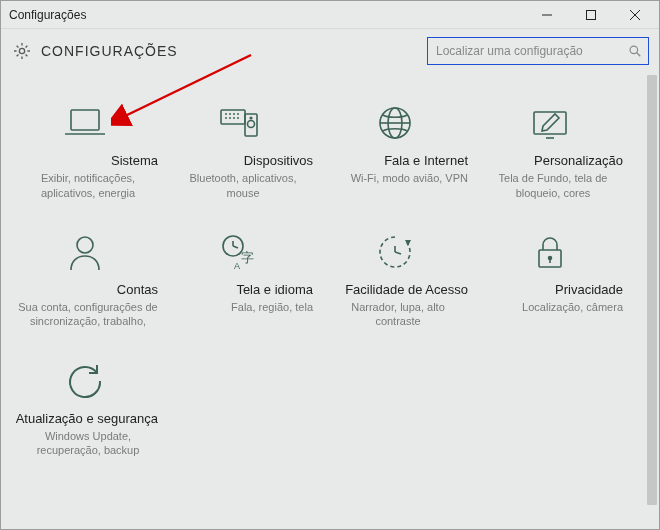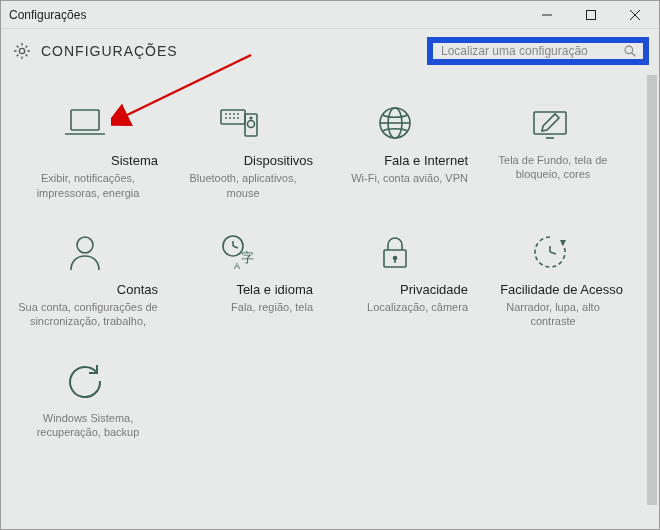--- a/index.html
+++ b/index.html
@@ -43,21 +43,21 @@
     font-weight: 400;
     font-size: 14px;
     letter-spacing: 1px;
     color: #333;
     flex: 0 0 auto;
   }
   .header .spacer { flex: 1; }
   .search-wrap {
     width: 222px;
     height: 28px;
-    border: 6px solid #1d4ed8;
+    border: 1px solid #1d4ed8;
     background: #e8eae9;
     display: flex;
     align-items: center;
     padding: 0 6px 0 8px;
   }
   .search-wrap input {
     flex: 1;
     border: none;
     background: transparent;
     font-size: 12px;
@@ -178,21 +178,21 @@
 
   <div class="tile-row">
     <div class="tile">
       <div class="icon-box">
         <svg width="44" height="38" viewBox="0 0 44 38" fill="none" stroke="currentColor" stroke-width="1.6">
           <rect x="8" y="6" width="28" height="20" rx="1"></rect>
           <line x1="2" y1="30" x2="42" y2="30"></line>
         </svg>
       </div>
       <div class="tile-title">Sistema</div>
-      <div class="tile-desc">Exibir, notificações, impressoras, energia</div>
+      <div class="tile-desc">Exibir, notificações, aplicativos, energia</div>
     </div>
 
     <div class="tile">
       <div class="icon-box">
         <svg width="46" height="38" viewBox="0 0 46 38" fill="none" stroke="currentColor" stroke-width="1.6">
           <rect x="4" y="6" width="24" height="14" rx="1"></rect>
           <line x1="8" y1="10" x2="10" y2="10"></line>
             <line x1="12" y1="10" x2="14" y2="10"></line>
             <line x1="16" y1="10" x2="18" y2="10"></line>
             <line x1="20" y1="10" x2="22" y2="10"></line>
@@ -212,31 +212,32 @@
     <div class="tile">
       <div class="icon-box">
         <svg width="40" height="40" viewBox="0 0 40 40" fill="none" stroke="currentColor" stroke-width="1.6">
           <circle cx="20" cy="20" r="15"></circle>
           <ellipse cx="20" cy="20" rx="7" ry="15"></ellipse>
           <line x1="5" y1="20" x2="35" y2="20"></line>
           <path d="M8 12c4 3 20 3 24 0M8 28c4-3 20-3 24 0"></path>
         </svg>
       </div>
       <div class="tile-title">Fala e Internet</div>
-      <div class="tile-desc">Wi-Fi, conta avião, VPN</div>
+      <div class="tile-desc">Wi-Fi, modo avião, VPN</div>
     </div>
 
     <div class="tile">
       <div class="icon-box">
         <svg width="44" height="38" viewBox="0 0 44 38" fill="none" stroke="currentColor" stroke-width="1.6">
           <rect x="6" y="8" width="32" height="22" rx="1"></rect>
           <line x1="18" y1="34" x2="26" y2="34"></line>
           <path d="M15 22l12-12 4 4-12 12-5 1z"></path>
         </svg>
       </div>
+      <div class="tile-title">Personalização</div>
       <div class="tile-desc">Tela de Fundo, tela de bloqueio, cores</div>
     </div>
   </div>
 
   <div class="tile-row">
     <div class="tile">
       <div class="icon-box">
         <svg width="36" height="40" viewBox="0 0 36 40" fill="none" stroke="currentColor" stroke-width="1.6">
           <circle cx="18" cy="13" r="8"></circle>
           <path d="M4 38c0-9 6-14 14-14s14 5 14 14"></path>
@@ -255,54 +256,55 @@
           <text x="22" y="30" font-size="13" fill="currentColor" stroke="none" font-family="Segoe UI">字</text>
           <text x="15" y="37" font-size="9" fill="currentColor" stroke="none" font-family="Segoe UI">A</text>
         </svg>
       </div>
       <div class="tile-title">Tela e idioma</div>
       <div class="tile-desc">Fala, região, tela</div>
     </div>
 
     <div class="tile">
       <div class="icon-box">
+        <svg width="40" height="40" viewBox="0 0 40 40" fill="none" stroke="currentColor" stroke-width="1.6">
+          <path d="M20 5a15 15 0 1 0 12 6" stroke-dasharray="4 3"></path>
+          <polygon points="30,8 36,8 33,14" fill="currentColor" stroke="none"></polygon>
+          <line x1="20" y1="14" x2="20" y2="20"></line>
+            <line x1="20" y1="20" x2="26" y2="22"></line>
+        </svg>
+      </div>
+      <div class="tile-title">Facilidade de Acesso</div>
+      <div class="tile-desc">Narrador, lupa, alto contraste</div>
+    </div>
+
+    <div class="tile">
+      <div class="icon-box">
         <svg width="34" height="40" viewBox="0 0 34 40" fill="none" stroke="currentColor" stroke-width="1.6">
           <rect x="6" y="18" width="22" height="17" rx="1"></rect>
           <path d="M10 18v-5a7 7 0 0 1 14 0v5"></path>
           <circle cx="17" cy="26" r="1.5" fill="currentColor"></circle>
           <line x1="17" y1="27" x2="17" y2="31"></line>
         </svg>
       </div>
       <div class="tile-title">Privacidade</div>
       <div class="tile-desc">Localização, câmera</div>
     </div>
-
-    <div class="tile">
-      <div class="icon-box">
-        <svg width="40" height="40" viewBox="0 0 40 40" fill="none" stroke="currentColor" stroke-width="1.6">
-          <path d="M20 5a15 15 0 1 0 12 6" stroke-dasharray="4 3"></path>
-          <polygon points="30,8 36,8 33,14" fill="currentColor" stroke="none"></polygon>
-          <line x1="20" y1="14" x2="20" y2="20"></line>
-            <line x1="20" y1="20" x2="26" y2="22"></line>
-        </svg>
-      </div>
-      <div class="tile-title">Facilidade de Acesso</div>
-      <div class="tile-desc">Narrador, lupa, alto contraste</div>
-    </div>
   </div>
 
   <div class="tile-row">
     <div class="tile">
       <div class="icon-box">
         <svg width="40" height="40" viewBox="0 0 40 40" fill="none" stroke="currentColor" stroke-width="2">
           <path d="M32 12A15 15 0 1 0 35 20"></path>
           <polyline points="32,4 32,12 24,12"></polyline>
         </svg>
       </div>
-      <div class="tile-desc">Windows Sistema, recuperação, backup</div>
+      <div class="tile-title">Atualização e segurança</div>
+      <div class="tile-desc">Windows Update, recuperação, backup</div>
     </div>
   </div>
 
 </div>
 
 <div class="scrollbar">
   <div class="thumb"></div>
 </div>
 
 <svg class="arrow" width="150" height="80" viewBox="0 0 150 80">

